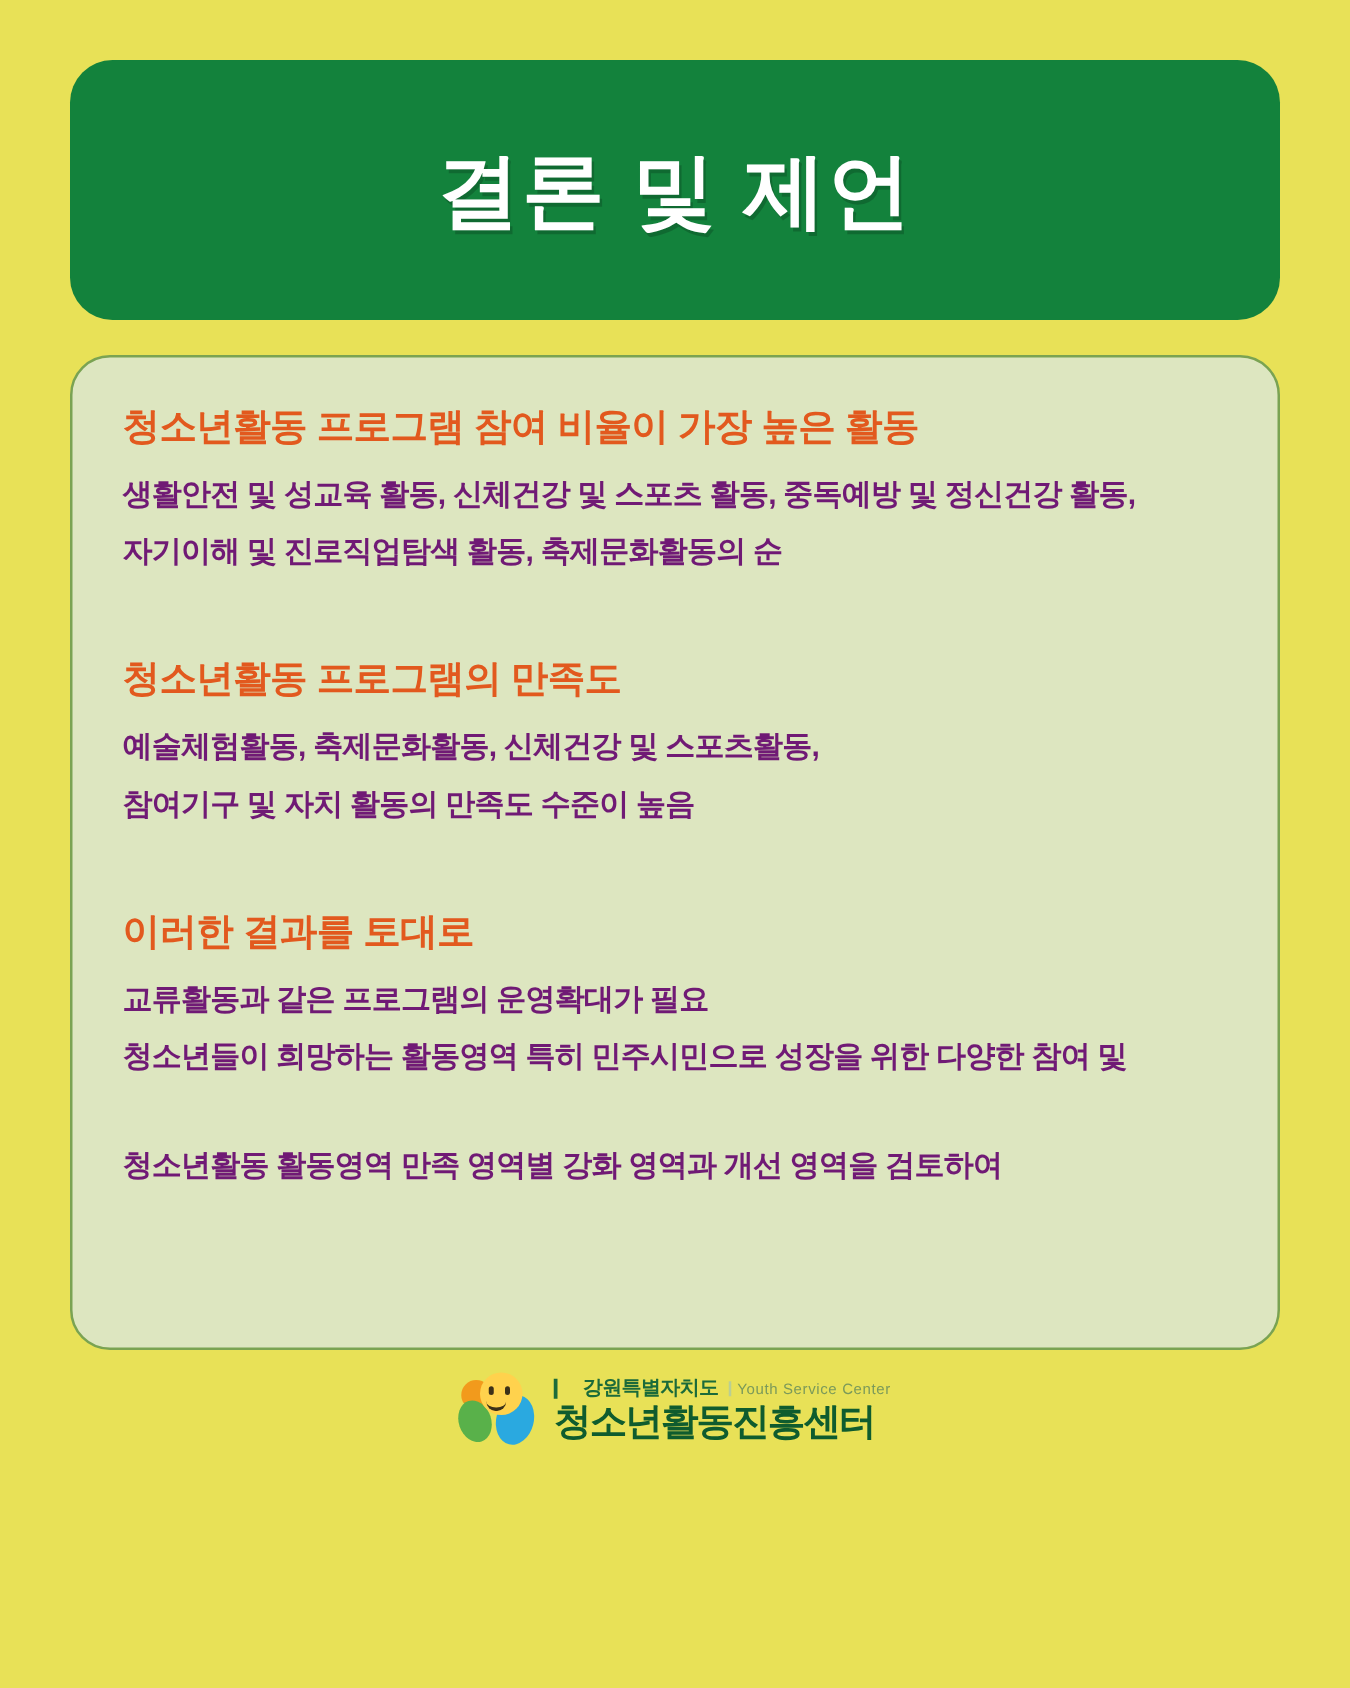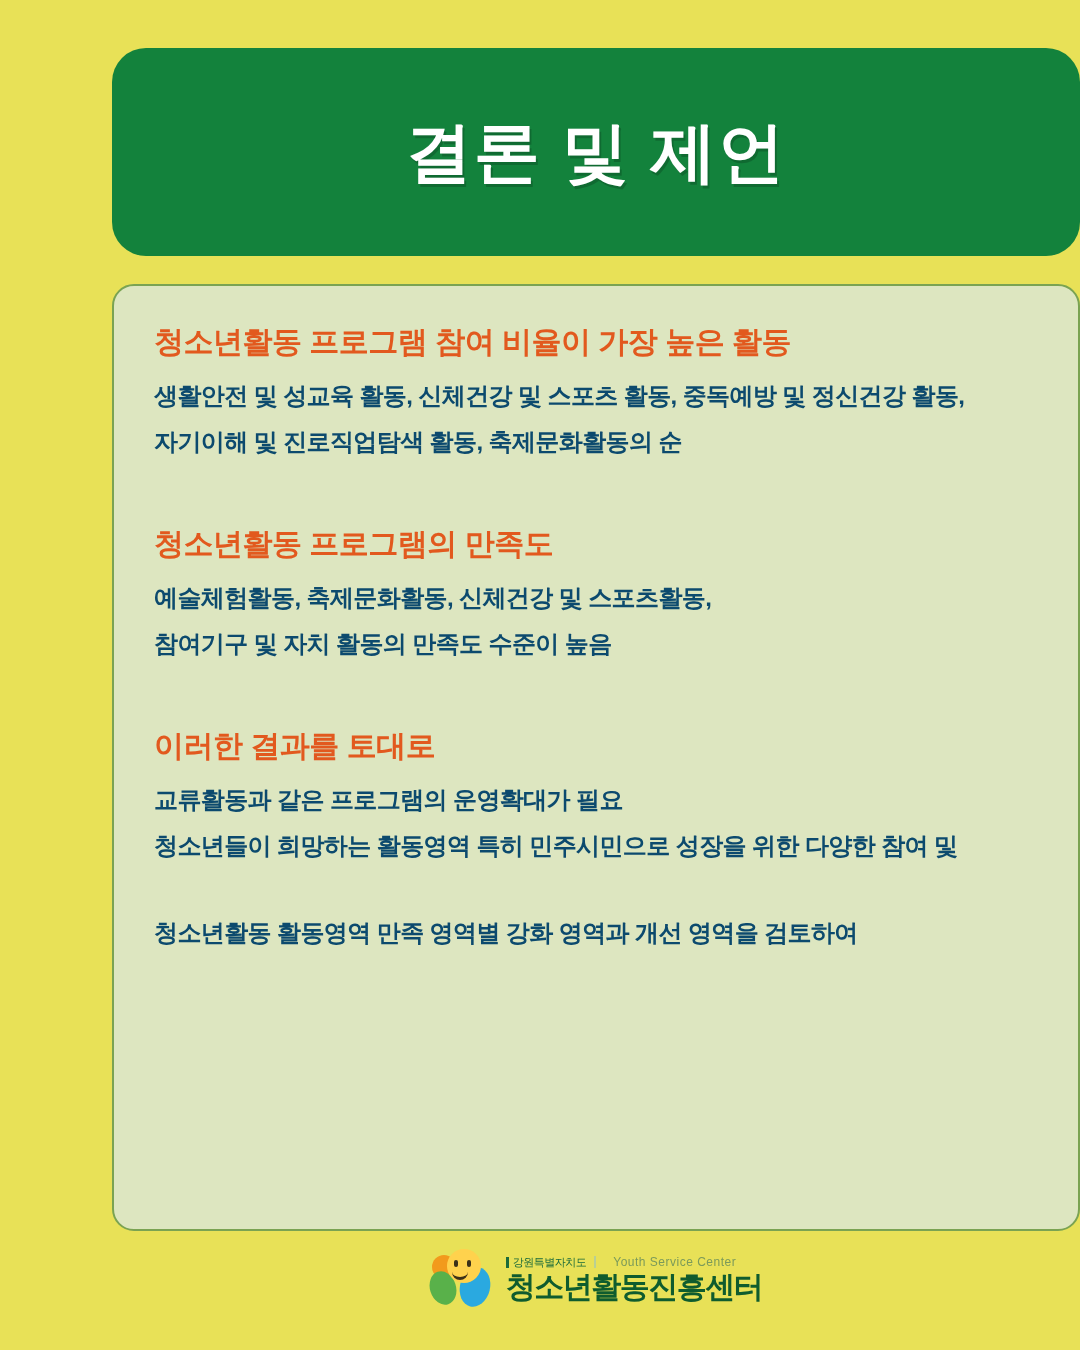--- a/index.html
+++ b/index.html
@@ -12,21 +12,21 @@
     background: #e8e157;
     font-family: "Liberation Sans", sans-serif;
     overflow: hidden;
     position: relative;
   }
   .page {
     position: absolute;
     inset: 0;
     display: flex;
     flex-direction: column;
-    align-items: flex-end;
+    align-items: center;
   }
   
   .header-banner {
     margin-top: 48px;
     width: 968px;
     height: 208px;
     background: #13823c;
     border-radius: 34px;
     display: flex;
     align-items: center;
@@ -39,40 +39,40 @@
     font-weight: bold;
     letter-spacing: 2px;
     line-height: 1;
     text-align: center;
     text-shadow: 2px 3px 0 rgba(0,0,0,0.18);
   }
   
   .content-card {
     margin-top: 28px;
     width: 968px;
-    height: 947px;
+    height: 796px;
     background: #dde6c0;
     border: 2px solid #7aa352;
-    border-radius: 22px;
+    border-radius: 32px;
     box-sizing: border-box;
     padding: 36px 40px 20px 40px;
   }
   .section {
     margin-bottom: 6px;
   }
   .section-heading {
     color: #e2591e;
     font-size: 30px;
     font-weight: bold;
     line-height: 1.35;
     margin: 0 0 10px 0;
     letter-spacing: -0.5px;
   }
   .section-line {
-    color: #0c4a6e;
+    color: #701a75;
     font-size: 24px;
     font-weight: bold;
     line-height: 1.95;
     letter-spacing: -0.6px;
     margin: 0;
   }
   .gap-lg { height: 52px; }
   .gap-md { height: 40px; }
   
   .footer {
@@ -138,33 +138,33 @@
     flex-direction: column;
     justify-content: center;
   }
   .logo-top {
     display: flex;
     align-items: baseline;
     gap: 8px;
     line-height: 1;
   }
   .logo-top-kr {
-    font-size: 11px;
-    font-weight: normal;
+    font-size: 16px;
+    font-weight: bold;
     color: #1b6b3a;
     letter-spacing: -0.5px;
     border-left: 3px solid #1b6b3a;
-    padding-left: 4px;
+    padding-left: 20px;
   }
   .logo-top-en {
     font-size: 12px;
     color: #7b9a5a;
     letter-spacing: 0.5px;
     border-left: 2px solid #b9cf94;
-    padding-left: 17px;
+    padding-left: 5px;
   }
   .logo-main {
     font-size: 30px;
     font-weight: bold;
     color: #0f5c2e;
     letter-spacing: -1.5px;
     line-height: 1.15;
     margin-top: 2px;
   }
 </style>

